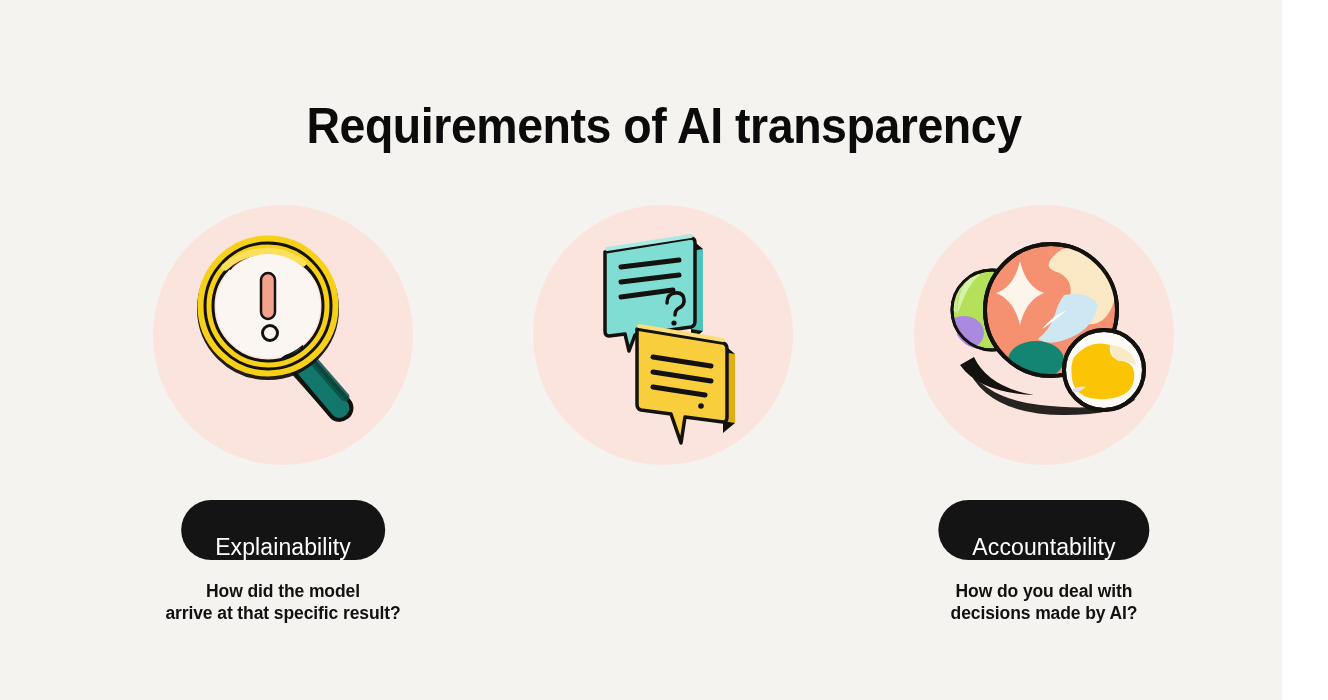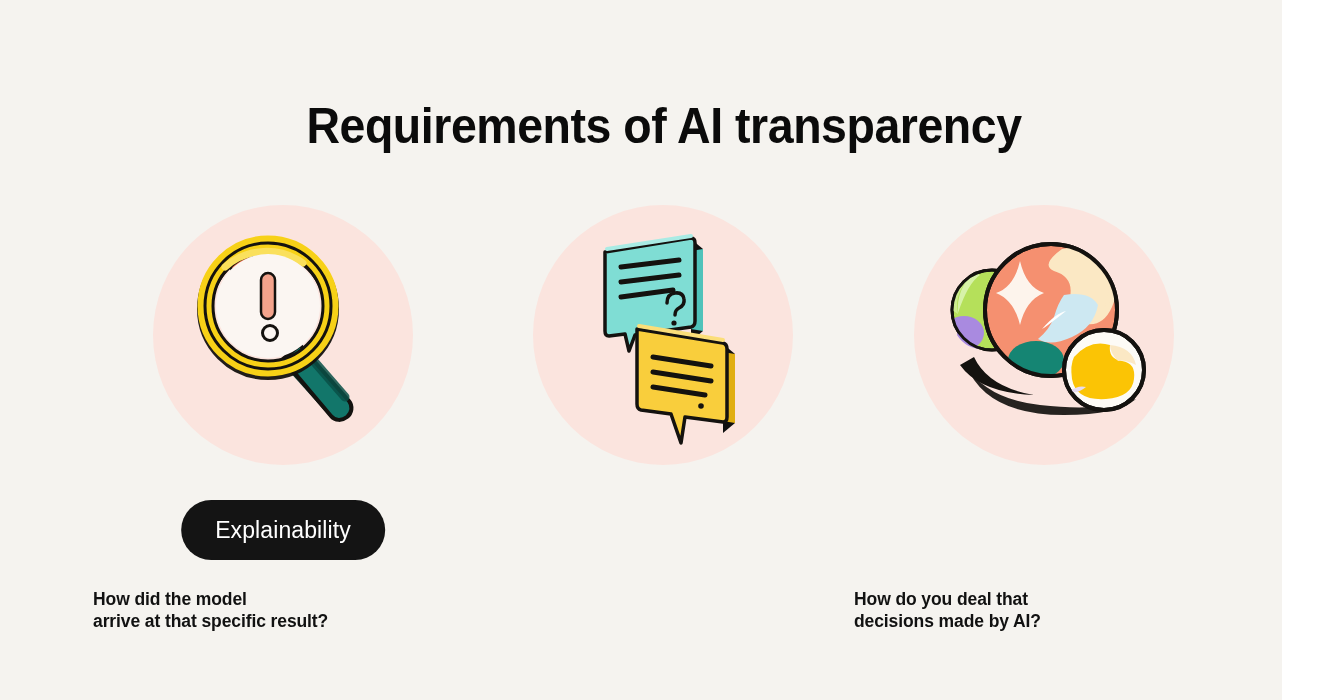--- a/index.html
+++ b/index.html
@@ -74,45 +74,45 @@
     height: 260px;
   }
 
   .pill {
     position: absolute;
     top: 295px;
     left: 50%;
     transform: translateX(-50%);
     height: 60px;
     min-width: 120px;
-    padding: 0 34px;
+    padding: 17px 34px;
     border-radius: 32px;
     background: #141414;
     color: #FFFFFF;
     font-size: 23px;
     line-height: 60px;
     font-weight: 400;
     letter-spacing: 0.1px;
     text-align: center;
     white-space: nowrap;
     box-sizing: border-box;
   }
 
   .caption {
     position: absolute;
     top: 375px;
     left: 0;
     width: 380px;
+    text-align: center;
     font-size: 17.5px;
     line-height: 22px;
     font-weight: 700;
     color: #111111;
     letter-spacing: -0.1px;
     white-space: pre-line;
-    margin-top: 8px;
   }
 </style>
 </head>
 <body>
 
 <div class="page">
 
   <h1 class="page-title">Requirements of AI transparency</h1>
 
   <div class="columns">
@@ -234,19 +234,20 @@
             </clipPath>
           <g clip-path="url(#wclip)">
             <path d="M160 152 q16 -18 36 -12 q-2 14 12 16 q14 2 12 18 q-2 18 -28 20 q-30 2 -34 -20 q-2 -14 2 -22 Z" fill="#FBC405"></path>
             <path d="M196 140 q22 2 26 20 q-12 -6 -18 -4 q-8 -8 -8 -16 Z" fill="#FBE8C4"></path>
             <path d="M156 186 q8 -6 16 -4 q-10 8 -16 4 Z" fill="#E7DCF2"></path>
           </g>
           <circle cx="190" cy="165" r="40" fill="none" stroke="#14120F" stroke-width="4"></circle>
         </svg>
       </div>
 
-
-      <div class="caption">How do you deal that
+      <div class="pill">Accountability</div>
+
+      <div class="caption">How do you deal with
 decisions made by AI?</div>
     </div>
 
   </div>
 </div>
 
 </body></html>

